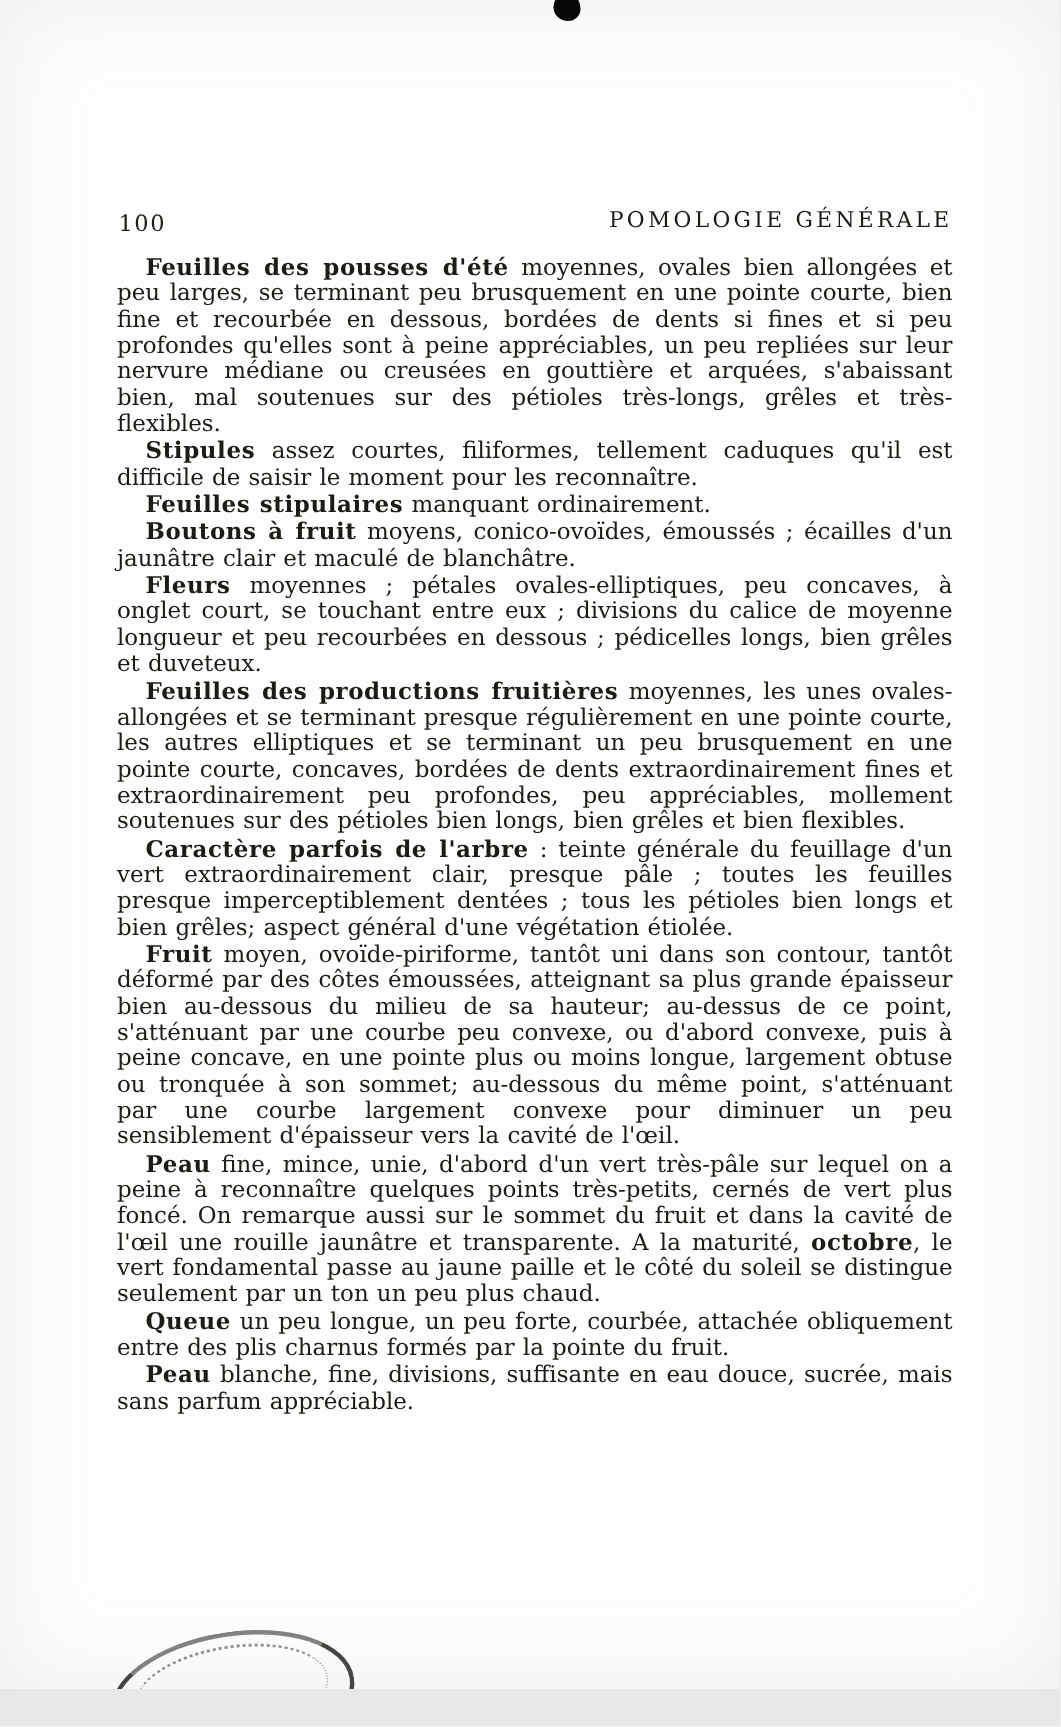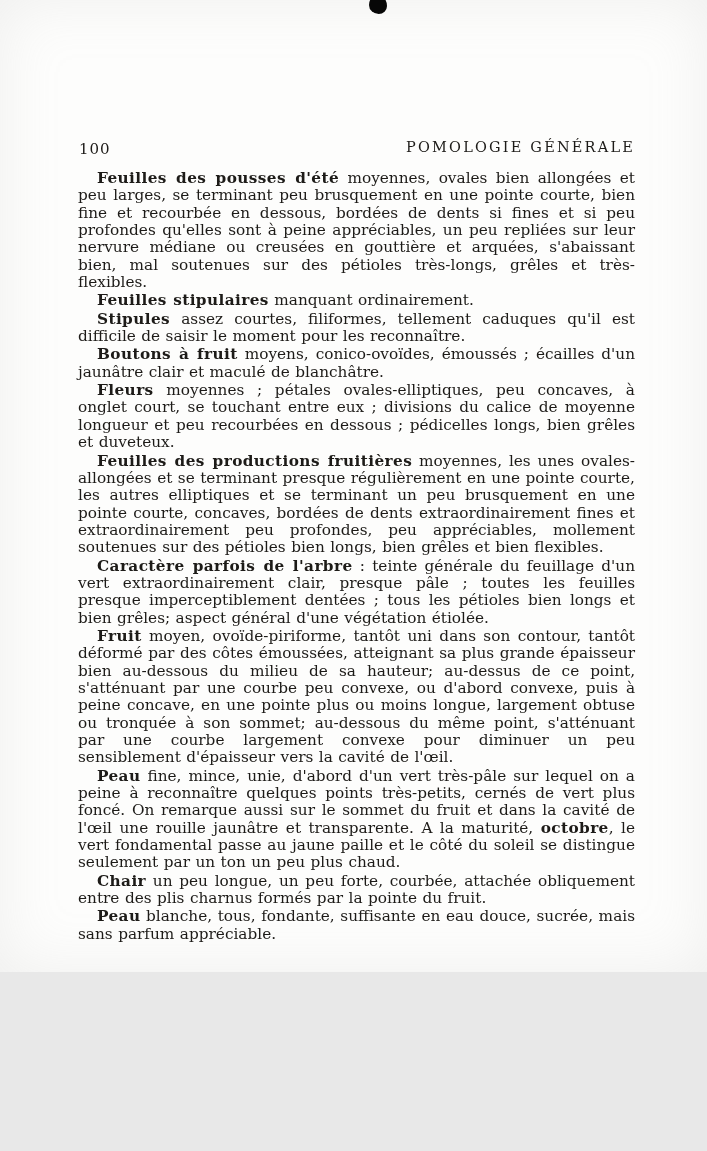--- a/index.html
+++ b/index.html
@@ -1,19 +1,19 @@
 <!DOCTYPE html>
 <html lang="fr"><head>
 <meta charset="utf-8">
 <style>
   html, body { margin: 0; padding: 0; background: #e8e8e8; }
   .page {
     position: relative;
     width: 707px;
-    height: 972px;
+    height: 1126px;
     margin: 0 auto;
     background: #fdfdfc;
     overflow: hidden;
     font-family: "DejaVu Serif", "Liberation Serif", serif;
     color: #1d1b18;
     box-shadow: inset 0 0 60px rgba(180,180,175,0.18);
   }
 
   
   .ink-blob {
@@ -119,30 +119,30 @@
 
   <div class="ink-blob"></div>
 
   <div class="running-head">
     <span class="page-number">100</span>
     <div class="header-title">POMOLOGIE GÉNÉRALE</div>
   </div>
 
   <div class="text-block">
       <p><span class="lead">Feuilles des pousses d'été</span><span> moyennes, ovales bien allongées et peu larges, se terminant peu brusquement en une pointe courte, bien fine et recourbée en dessous, bordées de dents si fines et si peu profondes qu'elles sont à peine appréciables, un peu repliées sur leur nervure médiane ou creusées en gouttière et arquées, s'abaissant bien, mal soutenues sur des pétioles très-longs, grêles et très-flexibles.</span></p>
+      <p><span class="lead">Stipules</span><span> assez courtes, filiformes, tellement caduques qu'il est difficile de saisir le moment pour les reconnaître.</span></p>
       <p><span class="lead">Feuilles stipulaires</span><span> manquant ordinairement.</span></p>
-      <p><span class="lead">Stipules</span><span> assez courtes, filiformes, tellement caduques qu'il est difficile de saisir le moment pour les reconnaître.</span></p>
       <p><span class="lead">Boutons à fruit</span><span> moyens, conico-ovoïdes, émoussés ; écailles d'un jaunâtre clair et maculé de blanchâtre.</span></p>
       <p><span class="lead">Fleurs</span><span> moyennes ; pétales ovales-elliptiques, peu concaves, à onglet court, se touchant entre eux ; divisions du calice de moyenne longueur et peu recourbées en dessous ; pédicelles longs, bien grêles et duveteux.</span></p>
       <p><span class="lead">Feuilles des productions fruitières</span><span> moyennes, les unes ovales-allongées et se terminant presque régulièrement en une pointe courte, les autres elliptiques et se terminant un peu brusquement en une pointe courte, concaves, bordées de dents extraordinairement fines et extraordinairement peu profondes, peu appréciables, mollement soutenues sur des pétioles bien longs, bien grêles et bien flexibles.</span></p>
       <p><span class="lead">Caractère parfois de l'arbre</span><span> : teinte générale du feuillage d'un vert extraordinairement clair, presque pâle ; toutes les feuilles presque imperceptiblement dentées ; tous les pétioles bien longs et bien grêles; aspect général d'une végétation étiolée.</span></p>
       <p><span class="lead">Fruit</span><span> moyen, ovoïde-piriforme, tantôt uni dans son contour, tantôt déformé par des côtes émoussées, atteignant sa plus grande épaisseur bien au-dessous du milieu de sa hauteur; au-dessus de ce point, s'atténuant par une courbe peu convexe, ou d'abord convexe, puis à peine concave, en une pointe plus ou moins longue, largement obtuse ou tronquée à son sommet; au-dessous du même point, s'atténuant par une courbe largement convexe pour diminuer un peu sensiblement d'épaisseur vers la cavité de l'œil.</span></p>
       <p><span class="lead">Peau</span><span> fine, mince, unie, d'abord d'un vert très-pâle sur lequel on a peine à reconnaître quelques points très-petits, cernés de vert plus foncé. On remarque aussi sur le sommet du fruit et dans la cavité de l'œil une rouille jaunâtre et transparente. A la maturité, </span><span class="lead">octobre</span><span>, le vert fondamental passe au jaune paille et le côté du soleil se distingue seulement par un ton un peu plus chaud.</span></p>
-      <p><span class="lead">Chair</span><span> un peu longue, un peu forte, courbée, attachée obliquement entre des plis charnus formés par la pointe du fruit.</span></p>
-      <p><span class="lead">Peau</span><span> blanche, tous, fondante, suffisante en eau douce, sucrée, mais sans parfum appréciable.</span></p>
+      <p><span class="lead">Queue</span><span> un peu longue, un peu forte, courbée, attachée obliquement entre des plis charnus formés par la pointe du fruit.</span></p>
+      <p><span class="lead">Peau</span><span> blanche, fine, divisions, suffisante en eau douce, sucrée, mais sans parfum appréciable.</span></p>
     </div>
 
   <div class="stamp">
     <div class="stamp-ring"></div>
     <div class="stamp-text-ring"></div>
     <div class="stamp-mark"></div>
   </div>
 
   <div class="speck" style="left:262px; top:1143px;"></div>
 

